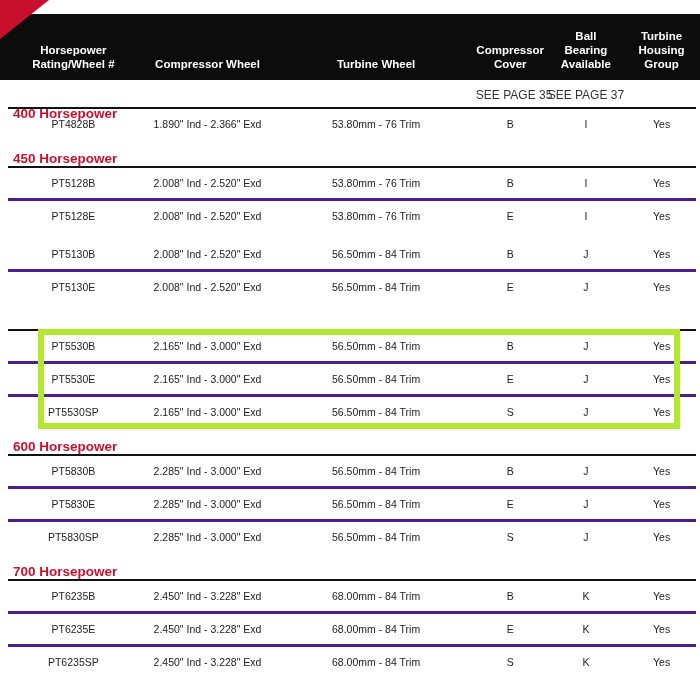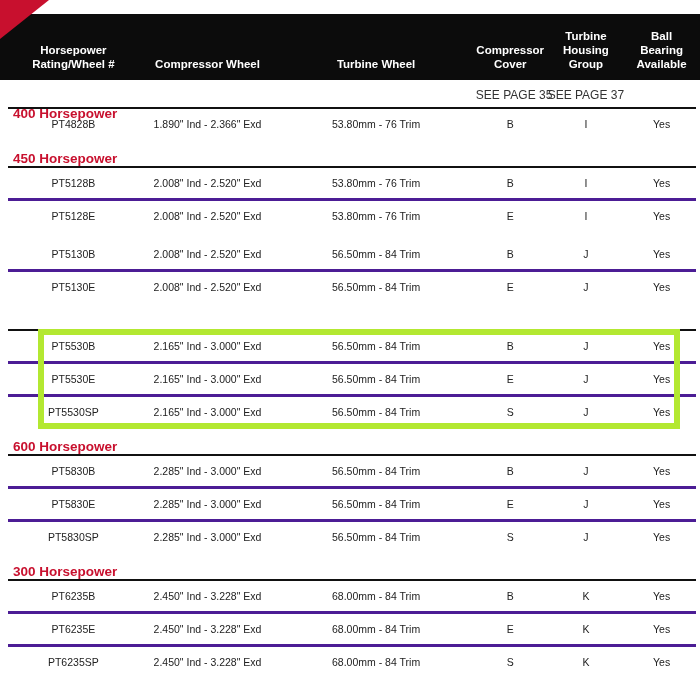--- a/index.html
+++ b/index.html
@@ -95,26 +95,26 @@
   <div class="header-wrap">
     <div class="header-black"></div>
     <div class="red-triangle"></div>
     <div class="header-grid">
       <div class="col-head">Horsepower
 Rating/Wheel #</div>
       <div class="col-head">Compressor Wheel</div>
       <div class="col-head">Turbine Wheel</div>
       <div class="col-head">Compressor
 Cover</div>
+      <div class="col-head">Ball
+Bearing
+Available</div>
       <div class="col-head">Turbine
 Housing
 Group</div>
-      <div class="col-head">Ball
-Bearing
-Available</div>
     </div>
   </div>
 
   <div id="sections-root">
   <section class="hp-section">
     <div class="section-header">
       <div class="section-title">400 Horsepower</div>
       <div class="see-page sp1">SEE PAGE 35</div>
       <div class="see-page sp2">SEE PAGE 37</div>
     </div>
@@ -246,21 +246,21 @@
     <div class="cell">56.50mm - 84 Trim</div>
     <div class="cell">S</div>
     <div class="cell">J</div>
     <div class="cell">Yes</div>
   </div>
 </div>
   </section>
 
   <section class="hp-section">
     <div class="section-header">
-      <div class="section-title">300 Horsepower</div>
+      <div class="section-title">700 Horsepower</div>
       <div class="see-page sp1"></div>
       <div class="see-page sp2"></div>
     </div>
     <div class="rows">
   <div class="data-row">
     <div class="cell">PT6235B</div>
     <div class="cell">2.450" Ind - 3.228" Exd</div>
     <div class="cell">68.00mm - 84 Trim</div>
     <div class="cell">B</div>
     <div class="cell">K</div>

